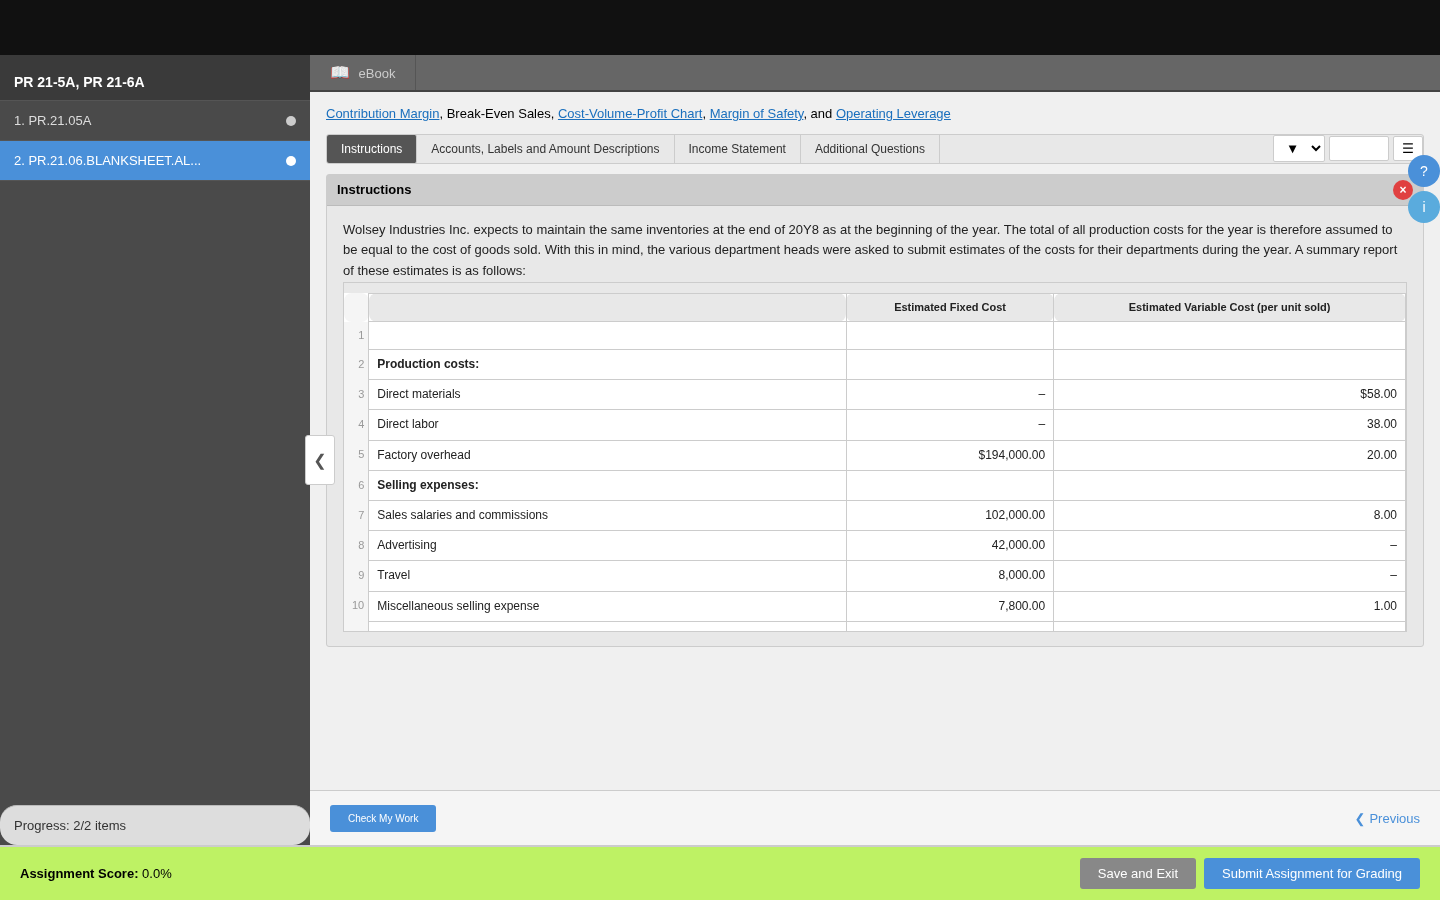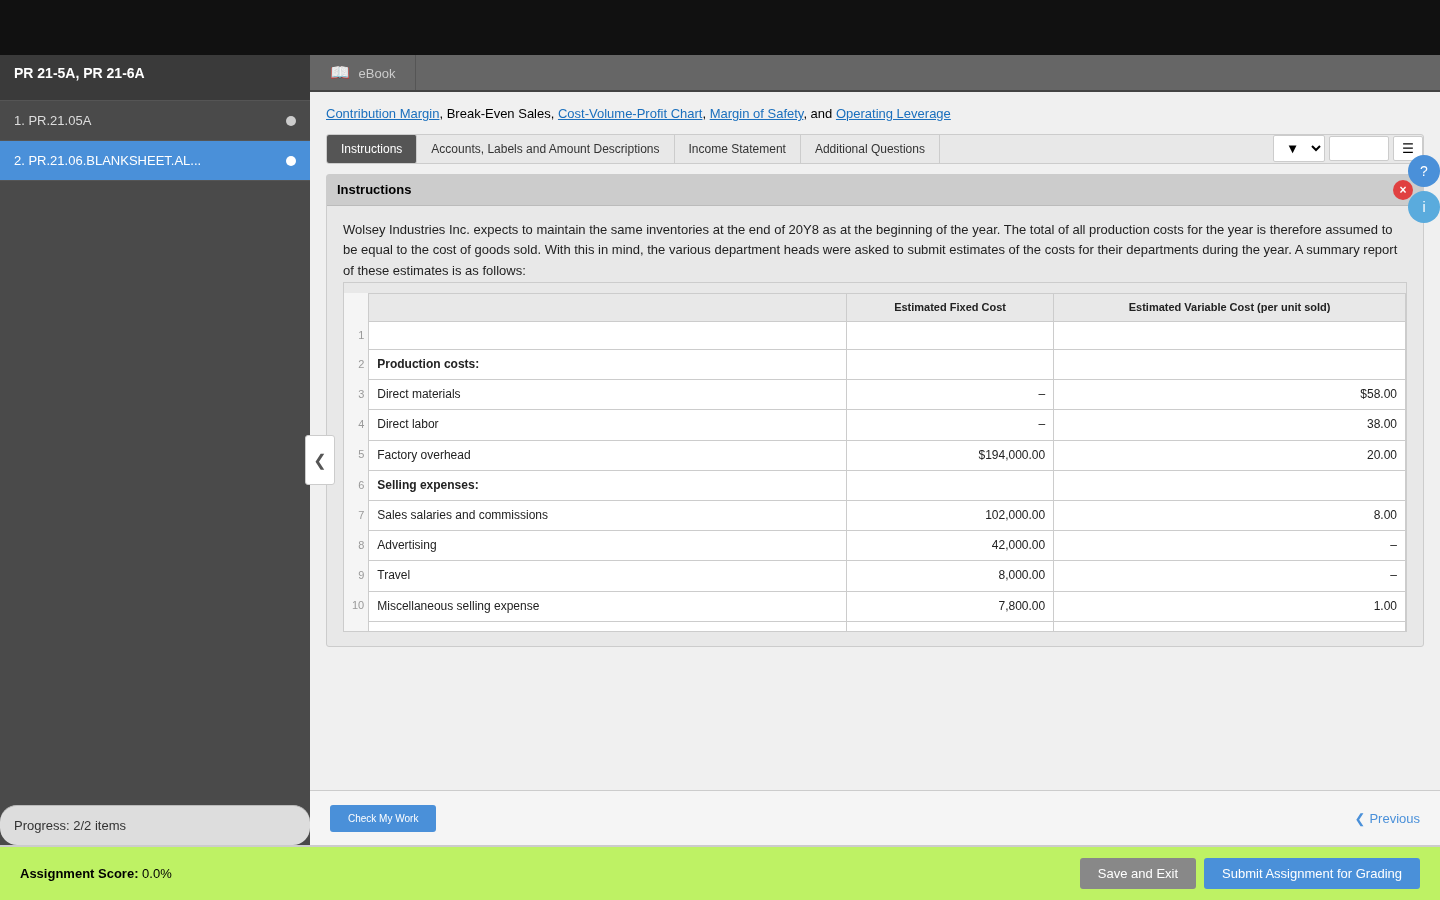--- a/index.html
+++ b/index.html
@@ -3,21 +3,21 @@
   <meta charset="utf-8">
   <style>
     * { box-sizing: border-box; margin: 0; padding: 0; }
     body { font-family: Arial, sans-serif; font-size: 13px; background: #000; width: 1440px; height: 900px; overflow: hidden; }
 
     
     .top-bar { background: #111; height: 55px; width: 100%; }
 
     
     .sidebar { width: 310px; background: #4a4a4a; display: flex; flex-direction: column; height: 100%; }
-    .sidebar-header { background: #3a3a3a; color: #fff; font-weight: bold; padding: 10px 14px; font-size: 14px; display: flex; align-items: flex-start; height: 46px; border-bottom: 1px solid #555; }
+    .sidebar-header { background: #3a3a3a; color: #fff; font-weight: bold; padding: 10px 14px; font-size: 14px; display: flex; align-items: flex-end; height: 46px; border-bottom: 1px solid #555; }
     .sidebar-items { flex: 1; overflow-y: auto; text-align: center; }
     .sidebar-item { display: flex; align-items: center; padding: 12px 14px; color: #ddd; cursor: pointer; border-bottom: 1px solid #555; font-size: 13px; }
     .sidebar-item.active { background: #4a90d9; color: #fff; }
     .sidebar-item .dot { width: 10px; height: 10px; border-radius: 50%; background: #ccc; margin-left: auto; }
     .sidebar-item.active .dot { background: #fff; }
     .sidebar-footer { padding: 12px 14px; background: #ddd; color: #333; font-size: 13px; border-top: 1px solid #bbb; border-radius: 17px; }
 
     
     .content-area { flex: 1; display: flex; flex-direction: column; background: #f0f0f0; position: relative; }
 
@@ -40,21 +40,21 @@
 
     
     .instructions-box { background: #e8e8e8; border: 1px solid #ccc; border-radius: 3px; position: relative; }
     .instructions-box-header { background: #ccc; padding: 5px 10px; font-size: 13px; font-weight: bold; border-bottom: 1px solid #bbb; display: flex; align-items: center; justify-content: space-between; }
     .close-btn { width: 20px; height: 20px; background: #e04040; border-radius: 50%; display: flex; align-items: center; justify-content: center; color: #fff; font-size: 12px; cursor: pointer; font-weight: bold; }
     .instructions-body { padding: 14px 16px; font-size: 13px; line-height: 1.6; color: #222; }
 
     
     .data-table { width: 100%; border-collapse: collapse; margin-top: 10px; background: #fff; font-size: 12px; }
     .data-table th, .data-table td { border: 1px solid #ccc; padding: 5px 8px; }
-    .data-table th { background: #e8e8e8; text-align: center; font-size: 11px; }
+    .data-table th { background: #e8e8e8; text-align: center; font-size: 11px; border-radius: 8px; }
     .data-table .row-num { color: #999; font-size: 11px; width: 24px; text-align: right; padding-right: 4px; border: none; background: #f5f5f5; }
     .data-table .section-header { font-weight: bold; }
     .data-table td.right { text-align: right; }
     .table-scroll { max-height: 350px; overflow-y: auto; border: 1px solid #ccc; }
 
     
     .collapse-btn { position: absolute; left: 305px; top: 380px; width: 30px; height: 50px; background: #fff; border: 1px solid #ccc; border-radius: 3px; cursor: pointer; display: flex; align-items: center; justify-content: center; color: #555; font-size: 16px; z-index: 10; }
 
     
     .bottom-bar { background: #f5f5f5; border-top: 1px solid #ccc; padding: 12px 20px; display: flex; align-items: center; justify-content: space-between; height: 55px; }

